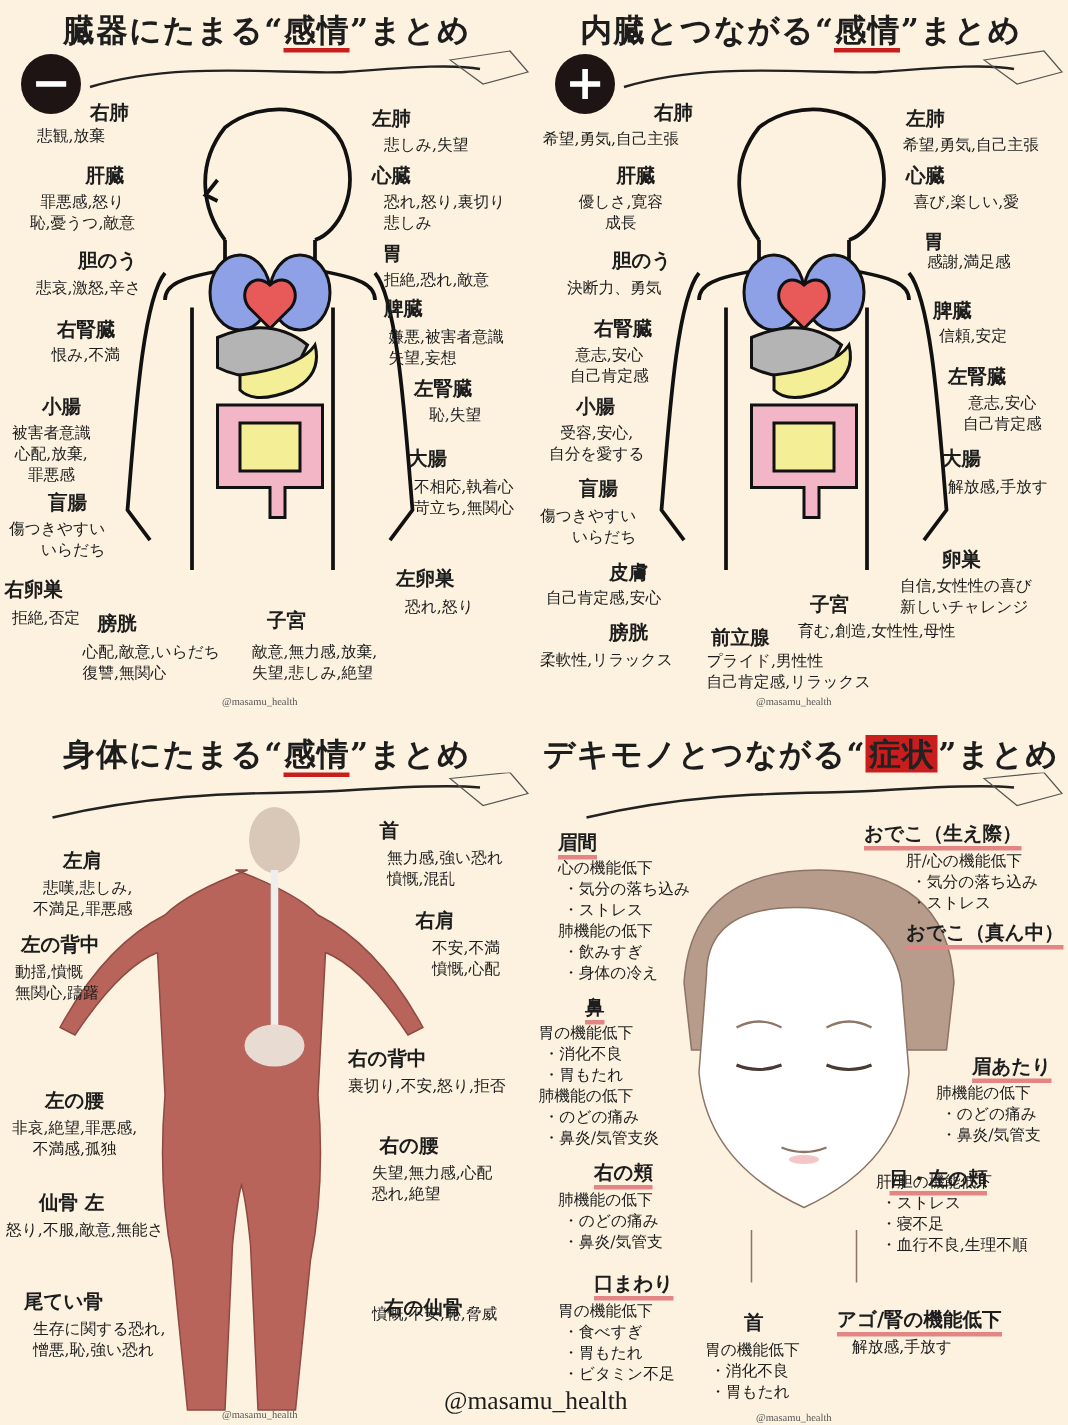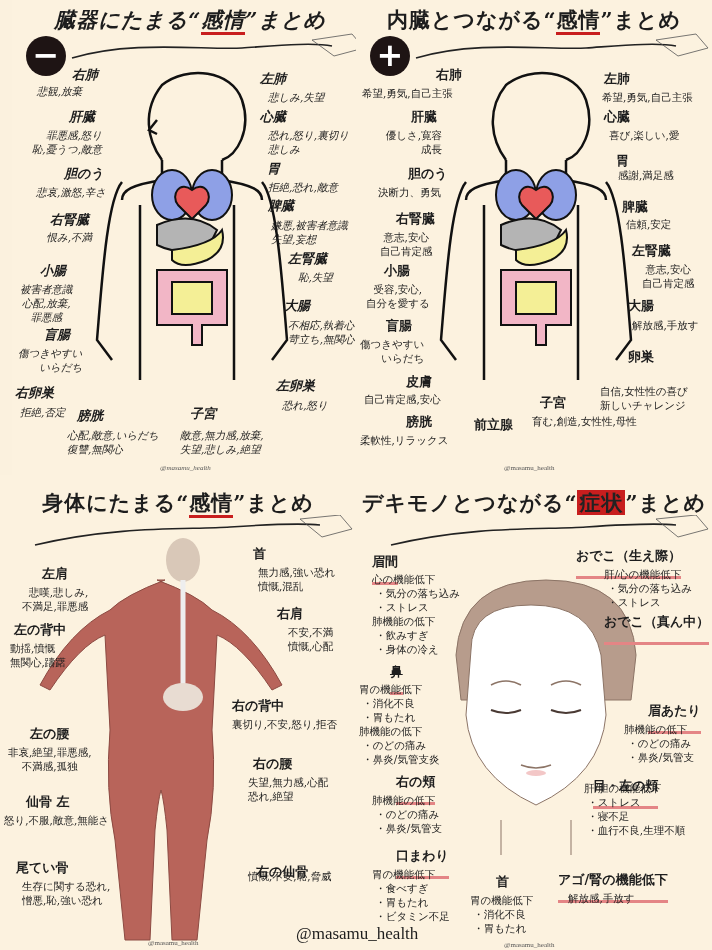--- a/index.html
+++ b/index.html
@@ -1,32 +1,32 @@
 <!DOCTYPE html>
 <html><head>
 <meta charset="utf-8">
 <style>
   * { box-sizing: border-box; margin: 0; padding: 0; }
   html, body { width: 712px; height: 950px; overflow: hidden; background: #fbf1de; }
   body { font-family: "DejaVu Serif", "Liberation Serif", serif; color: #222; position: relative; }
   .panel { position: absolute; width: 356px; height: 475px; background: #fcf2df; overflow: hidden; }
-  .p1 { left: 12px; top: 0; font-style: italic; }
+  .p1 { left: 0; top: 0; }
   .p2 { left: 356px; top: 0; }
   .p3 { left: 0; top: 475px; text-decoration: underline; }
   .p4 { left: 356px; top: 475px; }
   .title { position: absolute; top: 6px; left: 0; width: 356px; text-align: center; font-size: 21px; font-weight: bold; letter-spacing: 1px; white-space: nowrap; color: #1d1d1d; }
   .title .hl { border-bottom: 3px solid #c81e1e; }
   .title .hlbox { background: #c81e1e; color: #222; padding: 0 2px; }
   .curve { position: absolute; left: 0; top: 30px; width: 356px; height: 60px; }
   .badge { position: absolute; left: 14px; top: 36px; width: 40px; height: 40px; border-radius: 50%; background: #1e1414; color: #fff; font-family: "DejaVu Sans", sans-serif; font-weight: bold; font-size: 32px; line-height: 38px; text-align: center; }
   .lbl { position: absolute; font-size: 13px; font-weight: bold; white-space: nowrap; color: #1d1d1d; }
   .desc { position: absolute; font-size: 10.5px; line-height: 14px; white-space: pre; color: #1d1d1d; }
-  .ra { text-align: right; }
+  .ra { text-align: center; }
   .wm { position: absolute; font-family: "Liberation Serif", serif; font-size: 7px; color: #555; }
-  .ul { border-bottom: 3px solid #e48585; padding-bottom: 13px; }
+  .ul { border-bottom: 3px solid #e48585; padding-bottom: 0; }
   svg.fig { position: absolute; left: 0; top: 0; }
   .footer { position: absolute; left: 296px; top: 924px; font-family: "Liberation Serif", serif; font-size: 17px; color: #1d1d1d; }
 </style>
 </head>
 <body>
 
 <div class="panel p1">
   <div class="title"><span>臓器にたまる“</span><span class="hl">感情</span><span>”まとめ</span></div>
   <svg class="curve" viewBox="0 0 356 60">
       <path d="M60 28 C120 10 190 20 230 18 C260 16 300 12 320 16" stroke="#222" stroke-width="1.6" fill="none"></path>
@@ -131,36 +131,38 @@
   <div class="desc" style="left:10px;top:282px;text-align:center">受容,安心,
 自分を愛する</div>
   <div class="lbl" style="left:30px;top:317px">盲腸</div>
   <div class="desc" style="left:4px;top:337px;text-align:right">傷つきやすい
 いらだち</div>
   <div class="lbl" style="left:50px;top:373px">皮膚</div>
   <div class="desc" style="left:8px;top:392px">自己肯定感,安心</div>
   <div class="lbl" style="left:50px;top:413px">膀胱</div>
   <div class="desc" style="left:4px;top:433px">柔軟性,リラックス</div>
   <div class="lbl" style="left:118px;top:416px">前立腺</div>
+  <div class="desc" style="left:115px;top:434px">プライド,男性性
+自己肯定感,リラックス</div>
   <div class="lbl" style="left:184px;top:394px">子宮</div>
   <div class="desc" style="left:176px;top:414px">育む,創造,女性性,母性</div>
   <div class="lbl" style="left:248px;top:70px">左肺</div>
   <div class="desc" style="left:246px;top:90px">希望,勇気,自己主張</div>
   <div class="lbl" style="left:248px;top:108px">心臓</div>
   <div class="desc" style="left:253px;top:128px">喜び,楽しい,愛</div>
   <div class="lbl" style="left:260px;top:152px">胃</div>
   <div class="desc" style="left:262px;top:168px">感謝,満足感</div>
   <div class="lbl" style="left:266px;top:198px">脾臓</div>
   <div class="desc" style="left:270px;top:217px">信頼,安定</div>
   <div class="lbl" style="left:276px;top:242px">左腎臓</div>
   <div class="desc" style="left:286px;top:262px;text-align:center">意志,安心
 自己肯定感</div>
   <div class="lbl" style="left:272px;top:297px">大腸</div>
   <div class="desc" style="left:276px;top:318px">解放感,手放す</div>
-  <div class="lbl" style="left:272px;top:348px">卵巣</div>
+  <div class="lbl" style="left:272px;top:364px">卵巣</div>
   <div class="desc" style="left:244px;top:384px">自信,女性性の喜び
 新しいチャレンジ</div>
   <div class="wm" style="left:148px;top:464px">@masamu_health</div>
 </div>
 
 <div class="panel p3">
   <div class="title" style="top:14px"><span>身体にたまる“</span><span class="hl">感情</span><span>”まとめ</span></div>
   <svg class="curve" style="top:40px" viewBox="0 0 356 60">
       <path d="M35 30 C120 10 190 15 230 12 C260 10 300 8 320 10" stroke="#222" stroke-width="1.6" fill="none"></path>
       <path d="M300 4 l40 -4 l12 14 l-30 8 z" stroke="#555" stroke-width="0.8" fill="none"></path>

